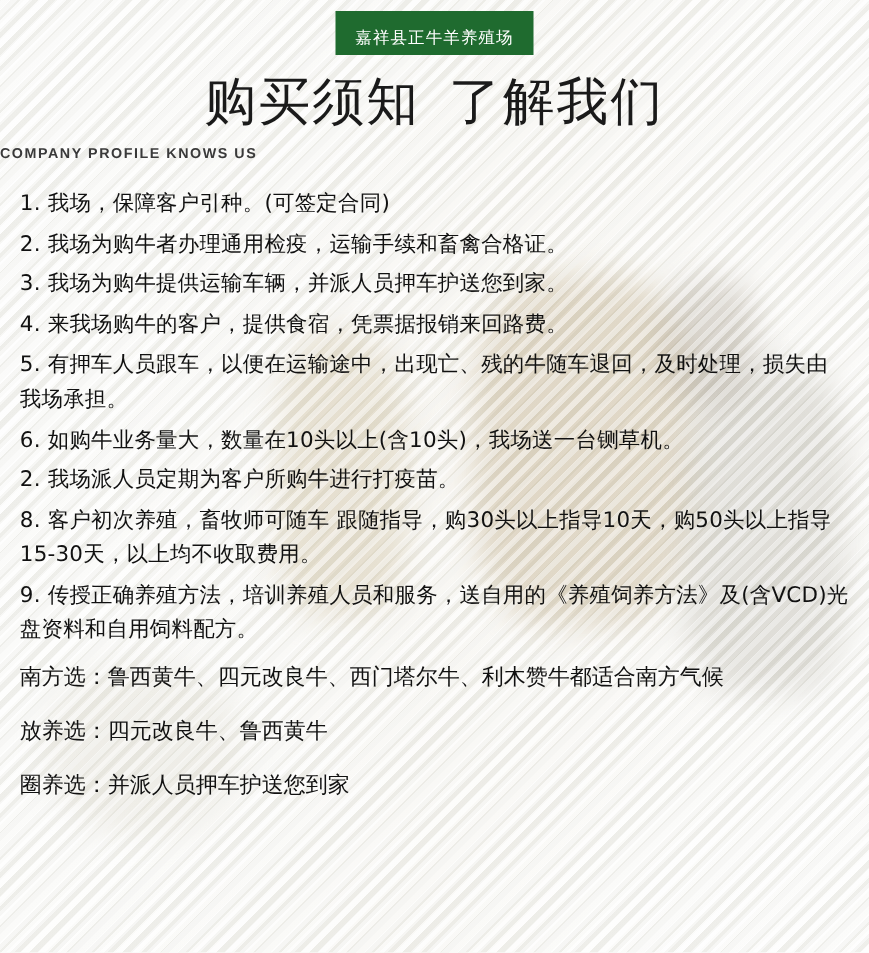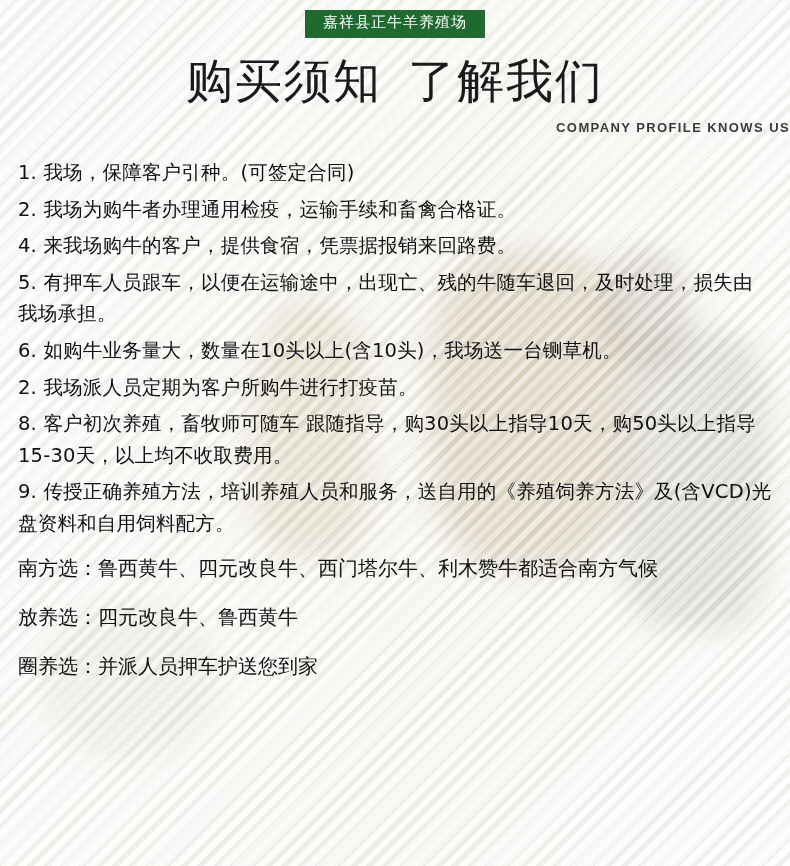--- a/index.html
+++ b/index.html
@@ -62,39 +62,39 @@
   .badge-row {
     text-align: center;
     padding-top: 10px;
   }
   .badge {
     display: inline-block;
     background: #1f6b2f;
     color: #ffffff;
     font-size: 15px;
     letter-spacing: 1px;
-    padding: 3px 18px 6px 18px;
+    padding: 15px 18px 6px 18px;
     font-family: "DejaVu Sans", sans-serif;
   }
   .title {
     text-align: center;
     margin-top: 16px;
     font-size: 47px;
     font-weight: normal;
     color: #1a1a1a;
     letter-spacing: 2px;
     font-family: "DejaVu Sans", sans-serif;
     line-height: 1.15;
   }
   .title .gap {
     display: inline-block;
     width: 26px;
   }
   .subtitle {
-    text-align: right;
+    text-align: left;
     margin-top: 12px;
     font-size: 13px;
     letter-spacing: 1.4px;
     color: #3a3a3a;
     font-family: "Liberation Sans", sans-serif;
     font-weight: bold;
   }
 
   .list {
     margin: 22px 18px 0 18px;
@@ -114,21 +114,21 @@
     font-weight: bold;
     color: #0f0f0f;
     font-family: "DejaVu Sans", sans-serif;
   }
   .breed {
     margin: 0 18px;
     font-size: 20px;
     color: #111111;
     line-height: 1.55;
     padding: 9px 0;
-    font-family: Liberation Sans, sans-serif;
+    font-family: Liberation Mono, monospace;
   }
 </style>
 </head>
 <body>
 
 <div class="page">
 
   <div class="bg-blob blob-a"></div>
   <div class="bg-blob blob-b"></div>
   <div class="bg-blob blob-c"></div>
@@ -144,20 +144,21 @@
 
     <div class="title">
       <span>购买须知</span><span class="gap"></span><span>了解我们</span>
     </div>
 
     <div class="subtitle">COMPANY PROFILE KNOWS US</div>
 
     <div class="list">
       <div class="item">1. 我场，保障客户引种。(可签定合同)</div>
       <div class="item">2. 我场为购牛者办理通用检疫，运输手续和畜禽合格证。</div>
+      <div class="item">3. 我场为购牛提供运输车辆，并派人员押车护送您到家。</div>
       <div class="item">4. 来我场购牛的客户，提供食宿，凭票据报销来回路费。</div>
       <div class="item">5. 有押车人员跟车，以便在运输途中，出现亡、残的牛随车退回，及时处理，损失由我场承担。</div>
       <div class="item">6. 如购牛业务量大，数量在10头以上(含10头)，我场送一台铡草机。</div>
       <div class="item">2. 我场派人员定期为客户所购牛进行打疫苗。</div>
       <div class="item">8. 客户初次养殖，畜牧师可随车 跟随指导，购30头以上指导10天，购50头以上指导15-30天，以上均不收取费用。</div>
       <div class="item">9. 传授正确养殖方法，培训养殖人员和服务，送自用的《养殖饲养方法》及(含VCD)光盘资料和自用饲料配方。</div>
     </div>
 
 
     <div class="breed">南方选：鲁西黄牛、四元改良牛、西门塔尔牛、利木赞牛都适合南方气候</div>

